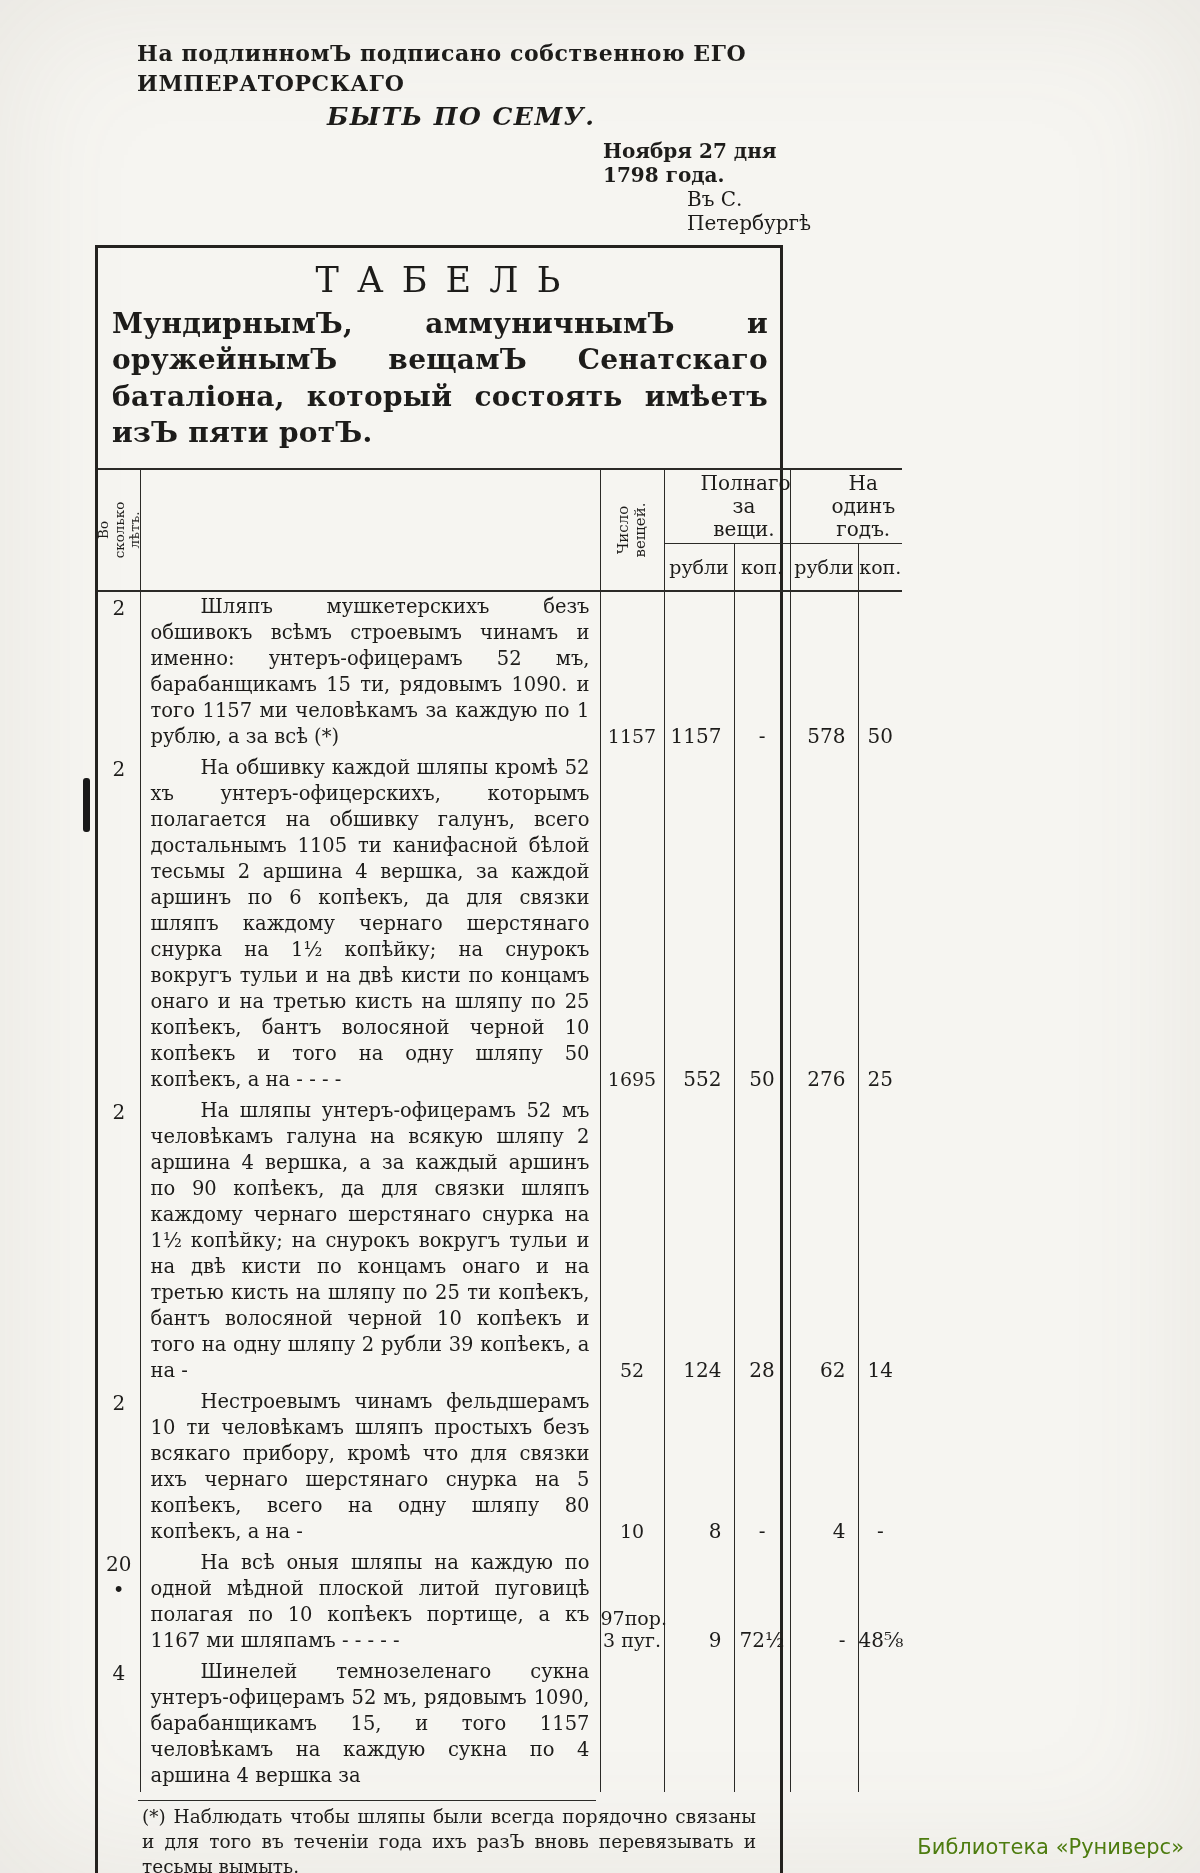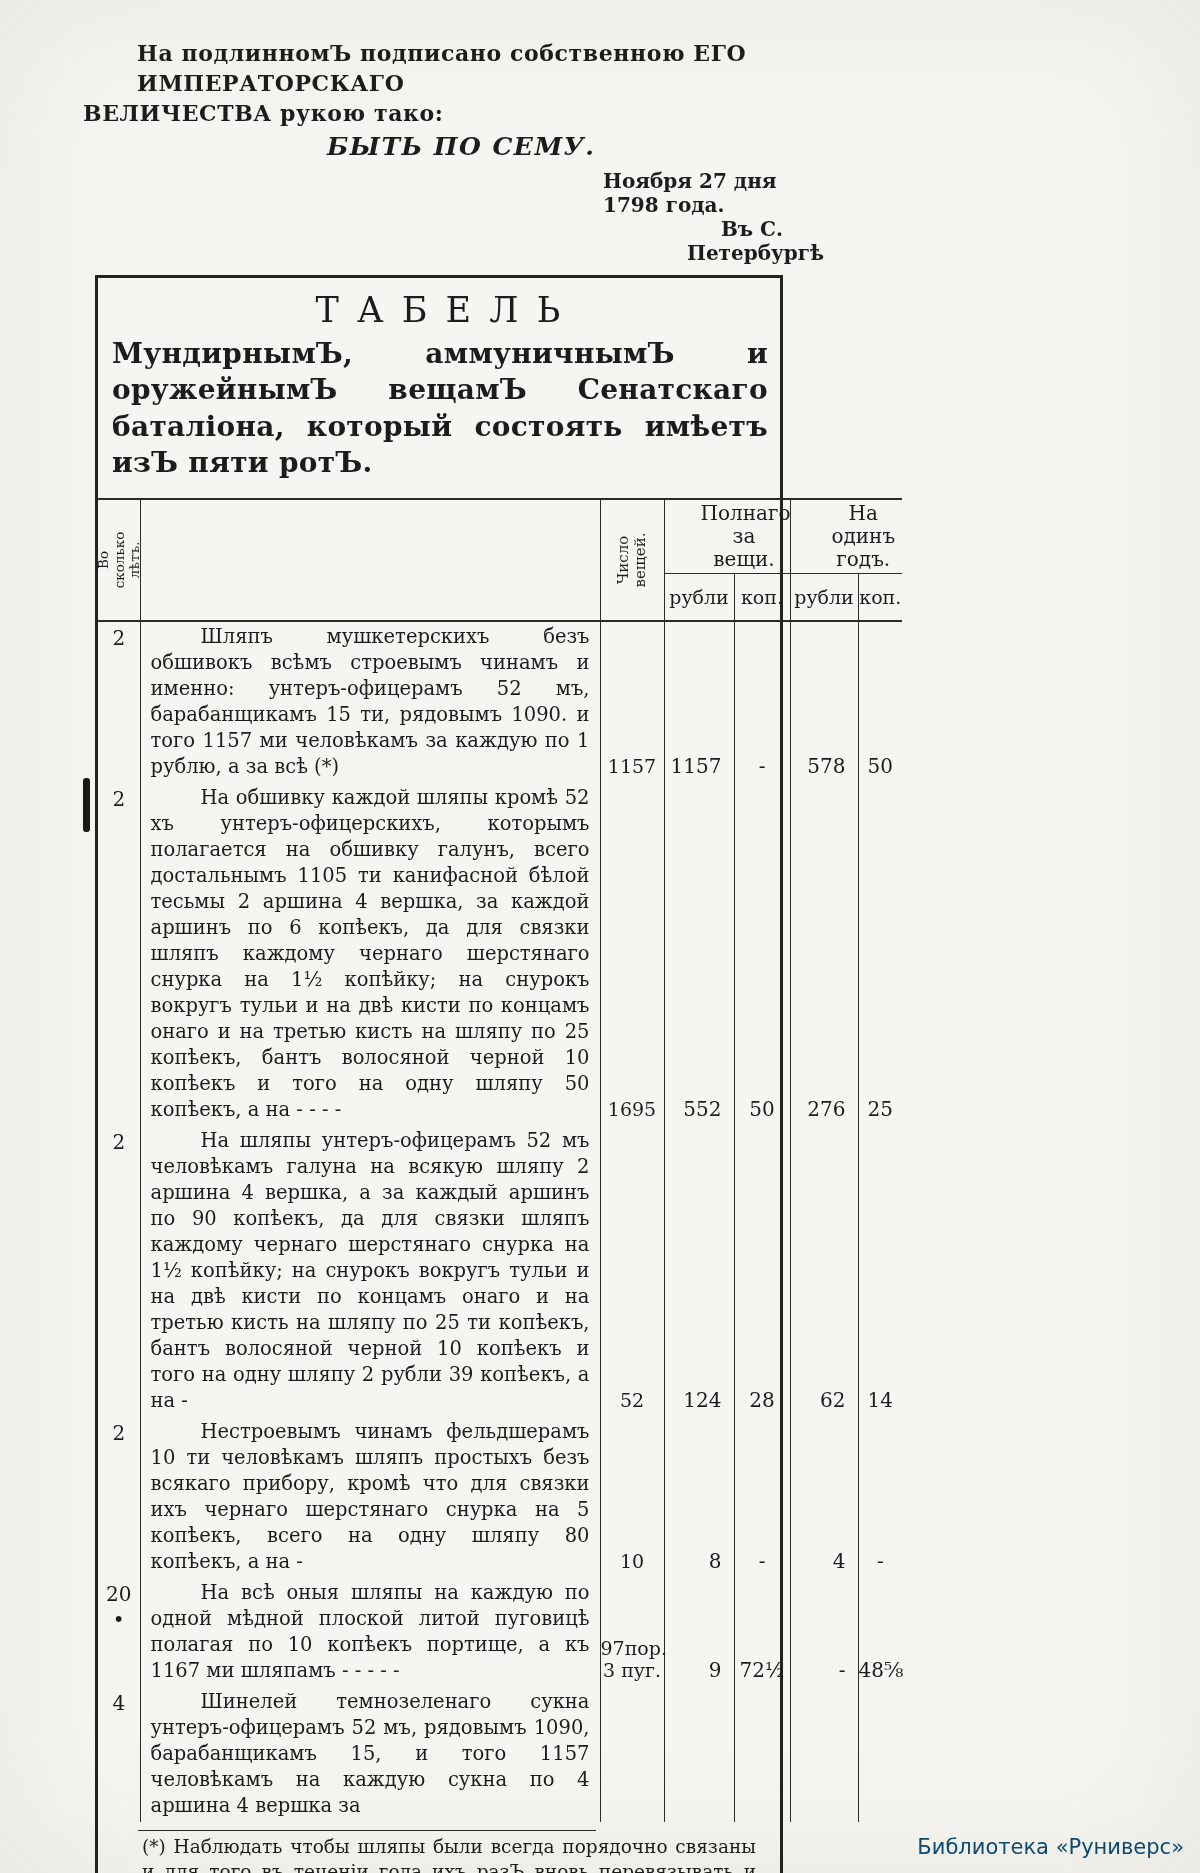--- a/index.html
+++ b/index.html
@@ -9,21 +9,21 @@
     font-family:"DejaVu Serif", serif; color:#1d1c1a;
     box-shadow: inset 0 0 140px rgba(120,110,90,0.10);
   }
   .content { position:absolute; left:95px; top:38px; width:688px; }
 
   
   .pre-line1 { margin-left:42px; font-size:22px; font-weight:700; letter-spacing:0.6px; line-height:30px; }
   .pre-line2 { margin-left:-12px; font-size:22px; font-weight:700; letter-spacing:0.6px; line-height:30px; }
   .decree { margin:4px 0 0 232px; font-size:25px; font-style:italic; font-weight:700; letter-spacing:1.5px; }
   .date1 { margin:8px 0 0 508px; font-size:20px; font-weight:600; }
-  .date2 { margin:0 0 0 592px; font-size:20px; font-weight:700;text-align:right; }
+  .date2 { margin:0 0 0 592px; font-size:20px; font-weight:400; }
 
   
   .frame { margin-top:10px; border:3px solid #24221f; background:transparent; }
   .table-title { text-align:center; font-size:35px; font-weight:400; letter-spacing:0.52em; padding:12px 0 2px 16px; }
   .table-subtitle { font-size:28px; font-weight:600; line-height:1.3; text-align:justify; padding:4px 12px 16px 14px; letter-spacing:0.3px; }
 
   table.grid { width:100%; border-collapse:collapse; table-layout:fixed; }
   th, td { padding:0; font-weight:400; }
   .vr { border-right:1.6px solid #2b2a27; }
   .hrow1 th { border-top:2px solid #2b2a27;padding-left:36px; }
@@ -39,34 +39,33 @@
   td.c-text  { vertical-align:top; text-align:justify; font-size:19.5px; line-height:26px; padding:2px 10px 3px 10px; text-indent:50px; }
   td.c-count { vertical-align:bottom; text-align:center; font-size:19px; line-height:1.15; padding-bottom:5px; }
   td.c-rub   { vertical-align:bottom; text-align:right; font-size:20px; padding:0 12px 5px 0; }
   td.c-kop   { vertical-align:bottom; text-align:center; font-size:20px; padding-bottom:5px; }
 
   .footnote-rule { border-top:1.6px solid #2b2a27; width:458px; margin:8px 0 4px 40px; }
   .footnote { font-size:18.5px; line-height:1.35; padding:0 24px 14px 44px; text-align:justify; }
 
   .sig { margin:10px 0 0 408px; font-size:23px; font-weight:600; }
 
-  .watermark { position:absolute; right:16px; bottom:14px; font-family:"DejaVu Sans", sans-serif; font-size:21px; color:#0c4a6e; }
+  .watermark { position:absolute; right:16px; bottom:14px; font-family:"DejaVu Sans", sans-serif; font-size:21px; color:#4d7c0f; }
   .artifact-left { position:absolute; left:83px; top:778px; width:7px; height:54px; background:#191919; border-radius:3px; }
 </style>
 </head>
 <body>
 
 <div class="page">
   <div class="artifact-left"></div>
 
   <div class="content">
 
     <div>
       <div class="pre-line1">На подлинномЪ подписано собственною ЕГО ИМПЕРАТОРСКАГО</div>
-      <div class="pre-line2">ВЕЛИЧЕСТВА рукою тако:</div>
       <div class="decree">БЫТЬ ПО СЕМУ.</div>
       <div class="date1">Ноября 27 дня 1798 года.</div>
       <div class="date2">Въ С. Петербургѣ</div>
     </div>
 
     <div class="frame">
       <div class="table-title">ТАБЕЛЬ</div>
       <div class="table-subtitle">МундирнымЪ, аммуничнымЪ и оружейнымЪ вещамЪ Сенатскаго баталіона, который состоять имѣетъ изЪ пяти ротЪ.</div>
 
       <table class="grid">

